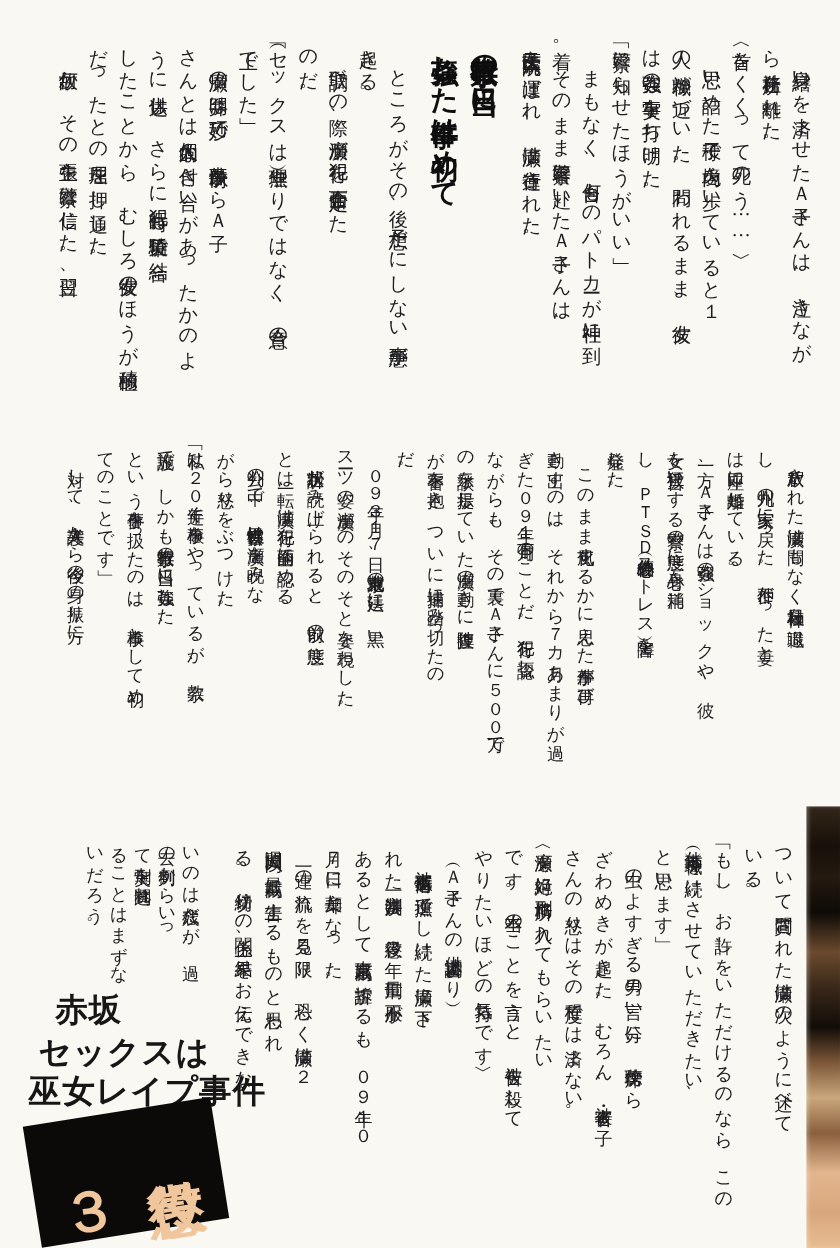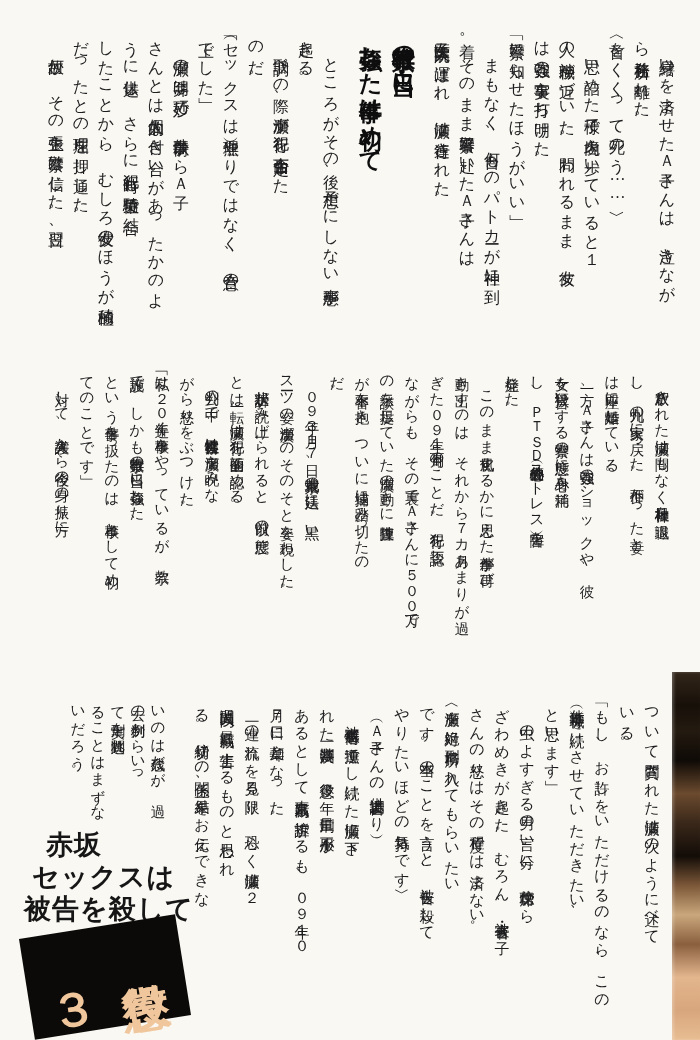--- a/index.html
+++ b/index.html
@@ -25,21 +25,21 @@
     padding-block:10px; 
   }
   .headline p{
     font-family:"Liberation Sans","DejaVu Sans",sans-serif;
     font-weight:700; color:#0e0e0f;
     font-size:23px; line-height:33px; letter-spacing:0;
   }
   
   .title-block{ position:absolute; left:24px; top:829px; font-weight:700; color:#161616;}
   .title-block p{ margin:0; font-size:27px; line-height:32px; letter-spacing:1px;}
-  .title-line-1{ margin-left:22px !important; }
+  .title-line-1{ margin-left:22px !important;font-family:Liberation Mono, monospace; }
   .title-line-2{ margin-left:8px  !important; }
   
   .verdict-box{
     position:absolute; left:26px; top:926px; width:158px; height:102px;
     background:#0c0a08; transform:rotate(-9deg);
     display:flex; align-items:center; justify-content:center;
   }
   .verdict-text{
     writing-mode:vertical-rl; text-orientation:upright;
     color:#f0c69c; font-weight:700; font-size:47px; line-height:72px;
@@ -148,21 +148,21 @@
       <p class="col">いのは残念だが、過</p>
       <p class="col">去の判例からいっ</p>
       <p class="col">て実刑を間逃れ</p>
       <p class="col">ることはまずな</p>
       <p class="col">いだろう。</p>
     </section>
 
   <div class="title-block">
     <p class="title-line-1">赤坂</p>
     <p class="title-line-2">セックスは</p>
-    <p class="title-line-3">被告を殺して</p>
+    <p class="title-line-3">巫女レイプ事件</p>
   </div>
 
   <div class="verdict-box">
     <div class="verdict-text">
       <p>懲役</p>
       <p>３年</p>
     </div>
   </div>
 
   <div class="photo-strip"></div>

